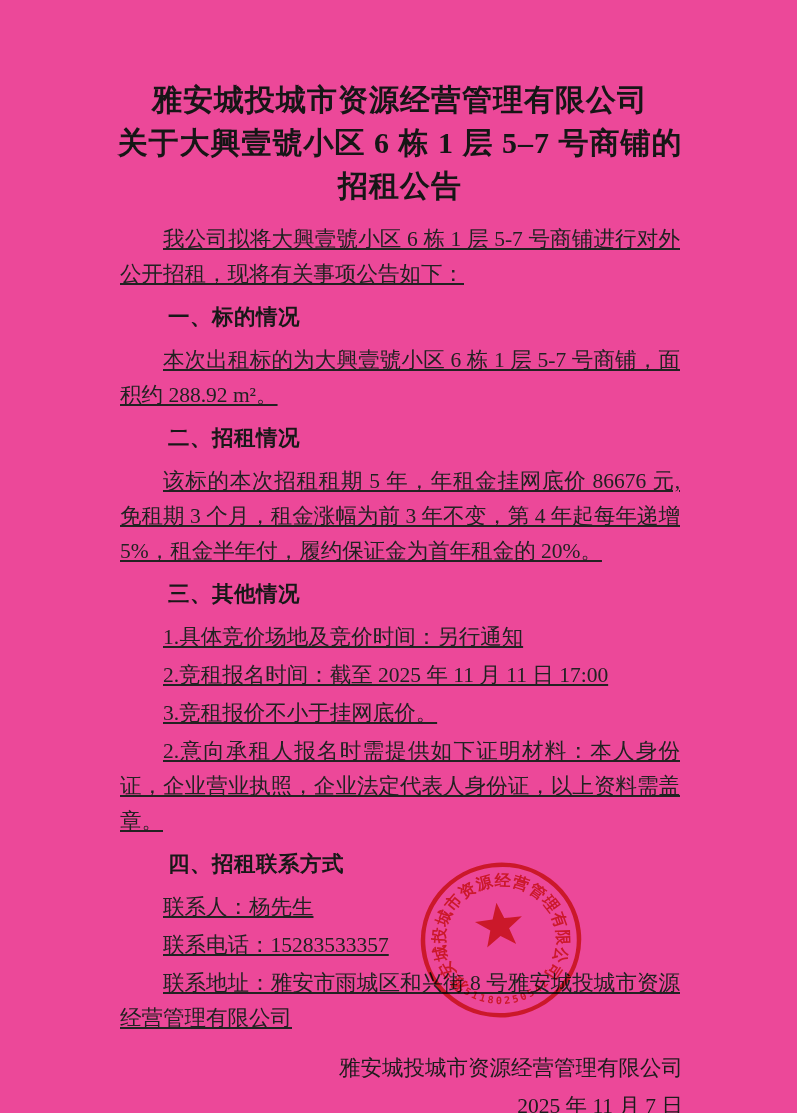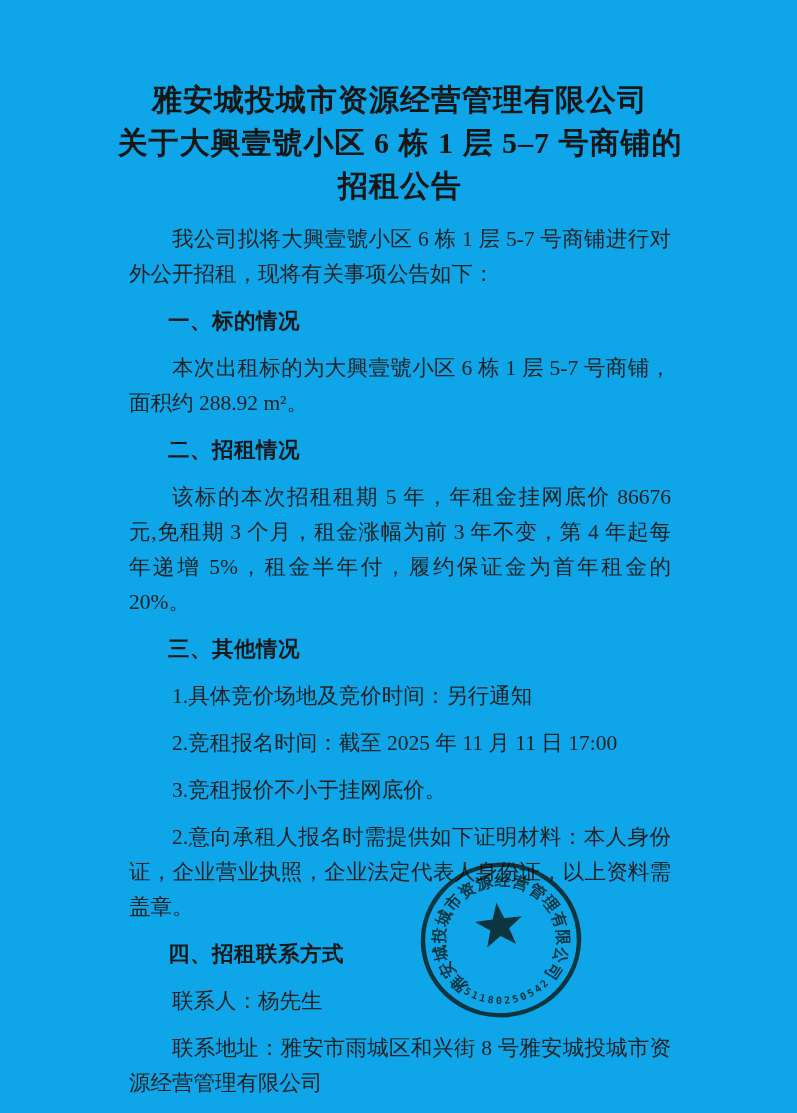--- a/index.html
+++ b/index.html
@@ -1,20 +1,20 @@
 <!DOCTYPE html>
 <html><head>
 <meta charset="utf-8">
 <style>
   html, body { margin: 0; padding: 0; background: #ffffff; }
   .page {
     position: relative;
     width: 797px;
     height: 1113px;
-    background: #0ea5e9;
+    background: #ec4899;
     overflow: hidden;
     font-family: "Liberation Serif", "DejaVu Serif", serif;
     color: #1c1c1c;
   }
   .content {
     position: absolute;
     left: 117px;
     top: 78px;
     width: 566px;
   }
@@ -26,21 +26,21 @@
     color: #161616;
     letter-spacing: 1px;
   }
   .body-block {
     margin-top: 15px;
     font-size: 21.5px;
     line-height: 35px;
     text-align: justify;
     color: #222;
   }
-  .para { text-indent: 2em; margin: 12px; }
+  .para { text-indent: 2em; margin: 3px; text-decoration: underline; }
   .heading {
     text-indent: 2em;
     margin: 8px;
     font-weight: bold;
     font-family: "Liberation Sans", "DejaVu Sans", sans-serif;
     letter-spacing: 0.5px;
     color: #181818;
   }
   .signature-block {
     margin-top: 15px;
@@ -106,20 +106,21 @@
       <p class="para">该标的本次招租租期 5 年，年租金挂网底价 86676 元,免租期 3 个月，租金涨幅为前 3 年不变，第 4 年起每年递增 5%，租金半年付，履约保证金为首年租金的 20%。</p>
 
       <p class="heading">三、其他情况</p>
       <p class="para">1.具体竞价场地及竞价时间：另行通知</p>
       <p class="para">2.竞租报名时间：截至 2025 年 11 月 11 日 17:00</p>
       <p class="para">3.竞租报价不小于挂网底价。</p>
       <p class="para">2.意向承租人报名时需提供如下证明材料：本人身份证，企业营业执照，企业法定代表人身份证，以上资料需盖章。</p>
 
       <p class="heading">四、招租联系方式</p>
       <p class="para">联系人：杨先生</p>
+      <p class="para">联系电话：15283533357</p>
       <p class="para">联系地址：雅安市雨城区和兴街 8 号雅安城投城市资源经营管理有限公司</p>
     </div>
 
     <div class="signature-block">
       <div class="signature-inner">
         <div class="signature-company">雅安城投城市资源经营管理有限公司</div>
         <div class="signature-date">2025 年 11 月 7 日</div>
       </div>
     </div>
 

